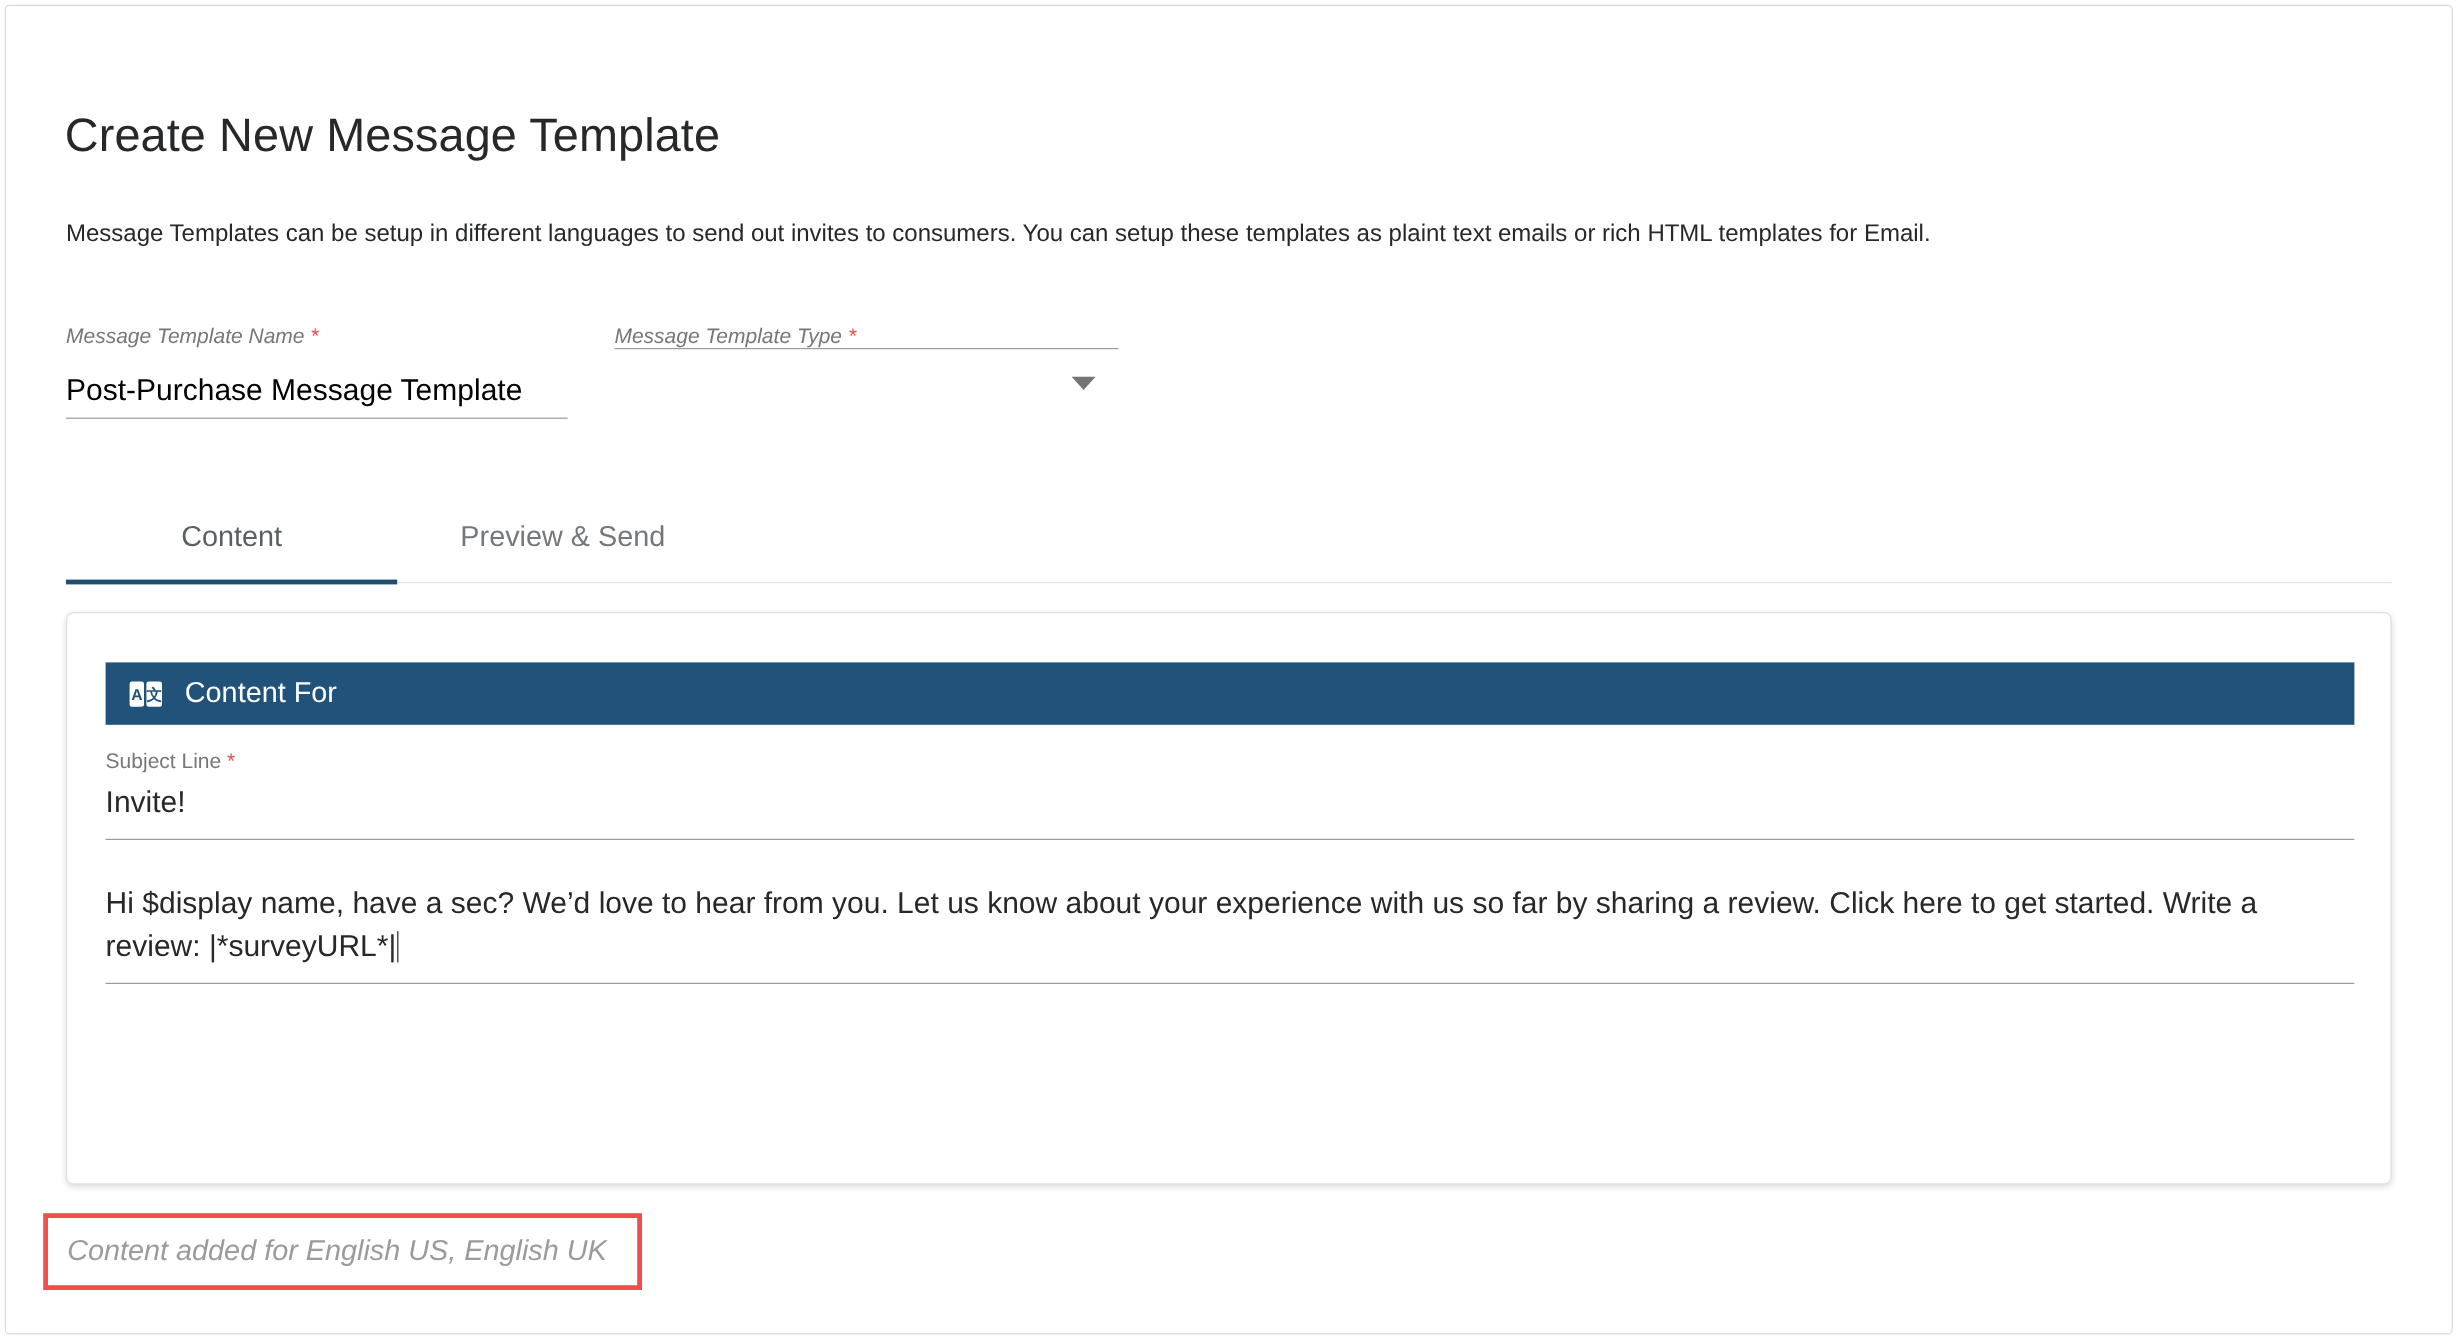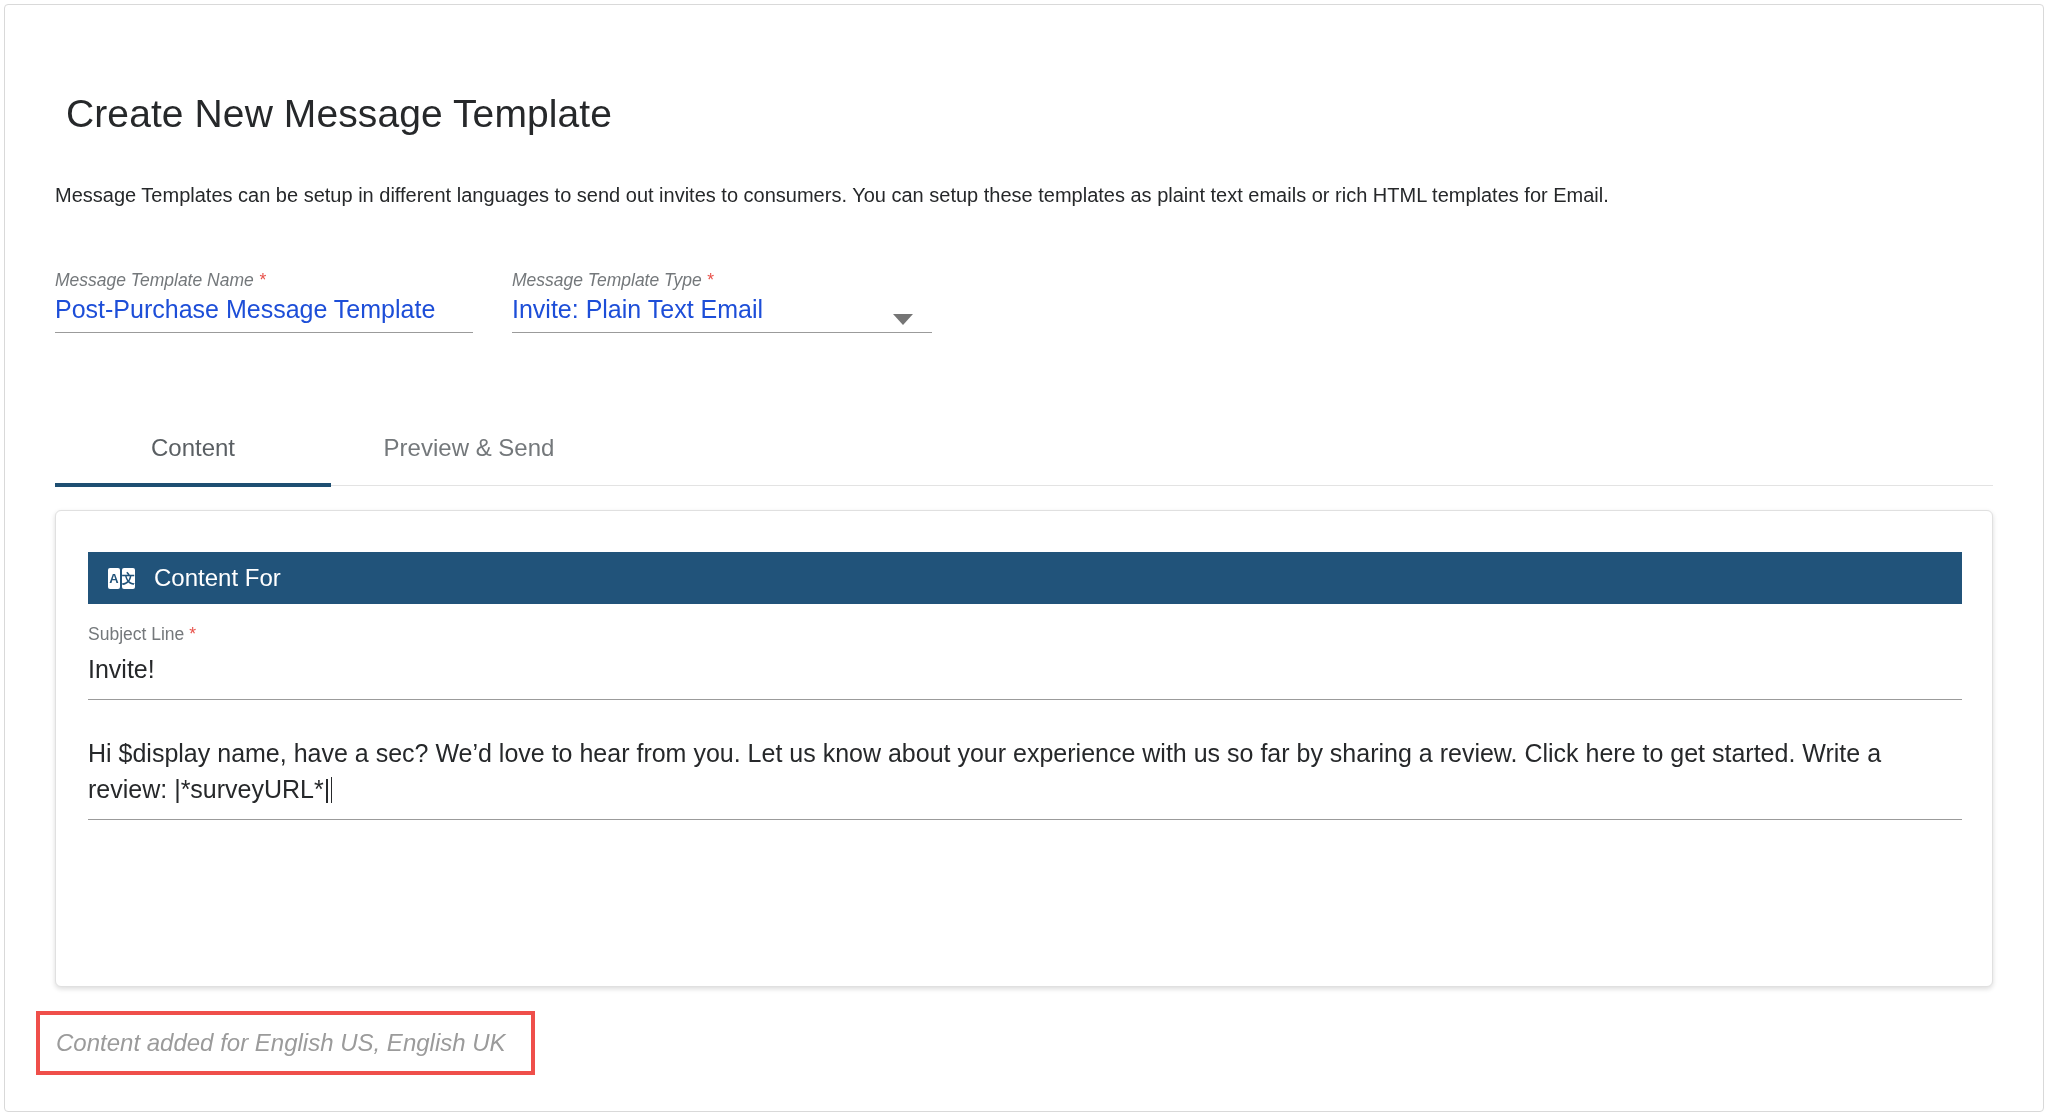--- a/index.html
+++ b/index.html
@@ -27,21 +27,20 @@
 
   
   .page-title {
     position: absolute;
     left: 54px; top: 92px;
     font-size: 39px;
     font-weight: 400;
     color: #26282a;
     letter-spacing: .1px;
     white-space: nowrap;
-    margin-left: 12px;
   }
   .page-desc {
     position: absolute;
     left: 55px; top: 184px;
     font-size: 20px;
     color: #26282a;
     white-space: nowrap;
   }
 
   
@@ -51,23 +50,23 @@
   .field.type { left: 457px; width: 420px; }
   .field-label {
     font-size: 17.5px;
     color: #74787b;
     line-height: 20px;
     white-space: nowrap;
     font-style: italic;
   }
   .req { color: #e8514a; font-size: 17.5px; }
   .field-value {
-    margin-top: 5px;
+    margin-top: 21px;
     font-size: 25px;
-    color: #1d4ed8;
+    color: #000000;
     white-space: nowrap;
     padding-bottom: 8px;
   }
   .field-underline {
     height: 1px;
     background: #9b9b9b;
     width: 100%;
   }
   .select-arrow {
     position: absolute;
@@ -261,21 +260,20 @@
       </div>
       <div class="field-value">Post-Purchase Message Template</div>
       <div class="field-underline"></div>
     </div>
 
     <div class="field type">
       <div class="field-label">
         <span>Message Template Type</span>
         <span class="req">*</span>
       </div>
-      <div class="field-value">Invite: Plain Text Email</div>
       <div class="field-underline"></div>
       <div class="select-arrow"></div>
     </div>
   </div>
 
   <div class="tabs">
     <div class="tab t0 active">Content</div>
     <div class="tab t1">Preview &amp; Send</div>
   </div>
 

